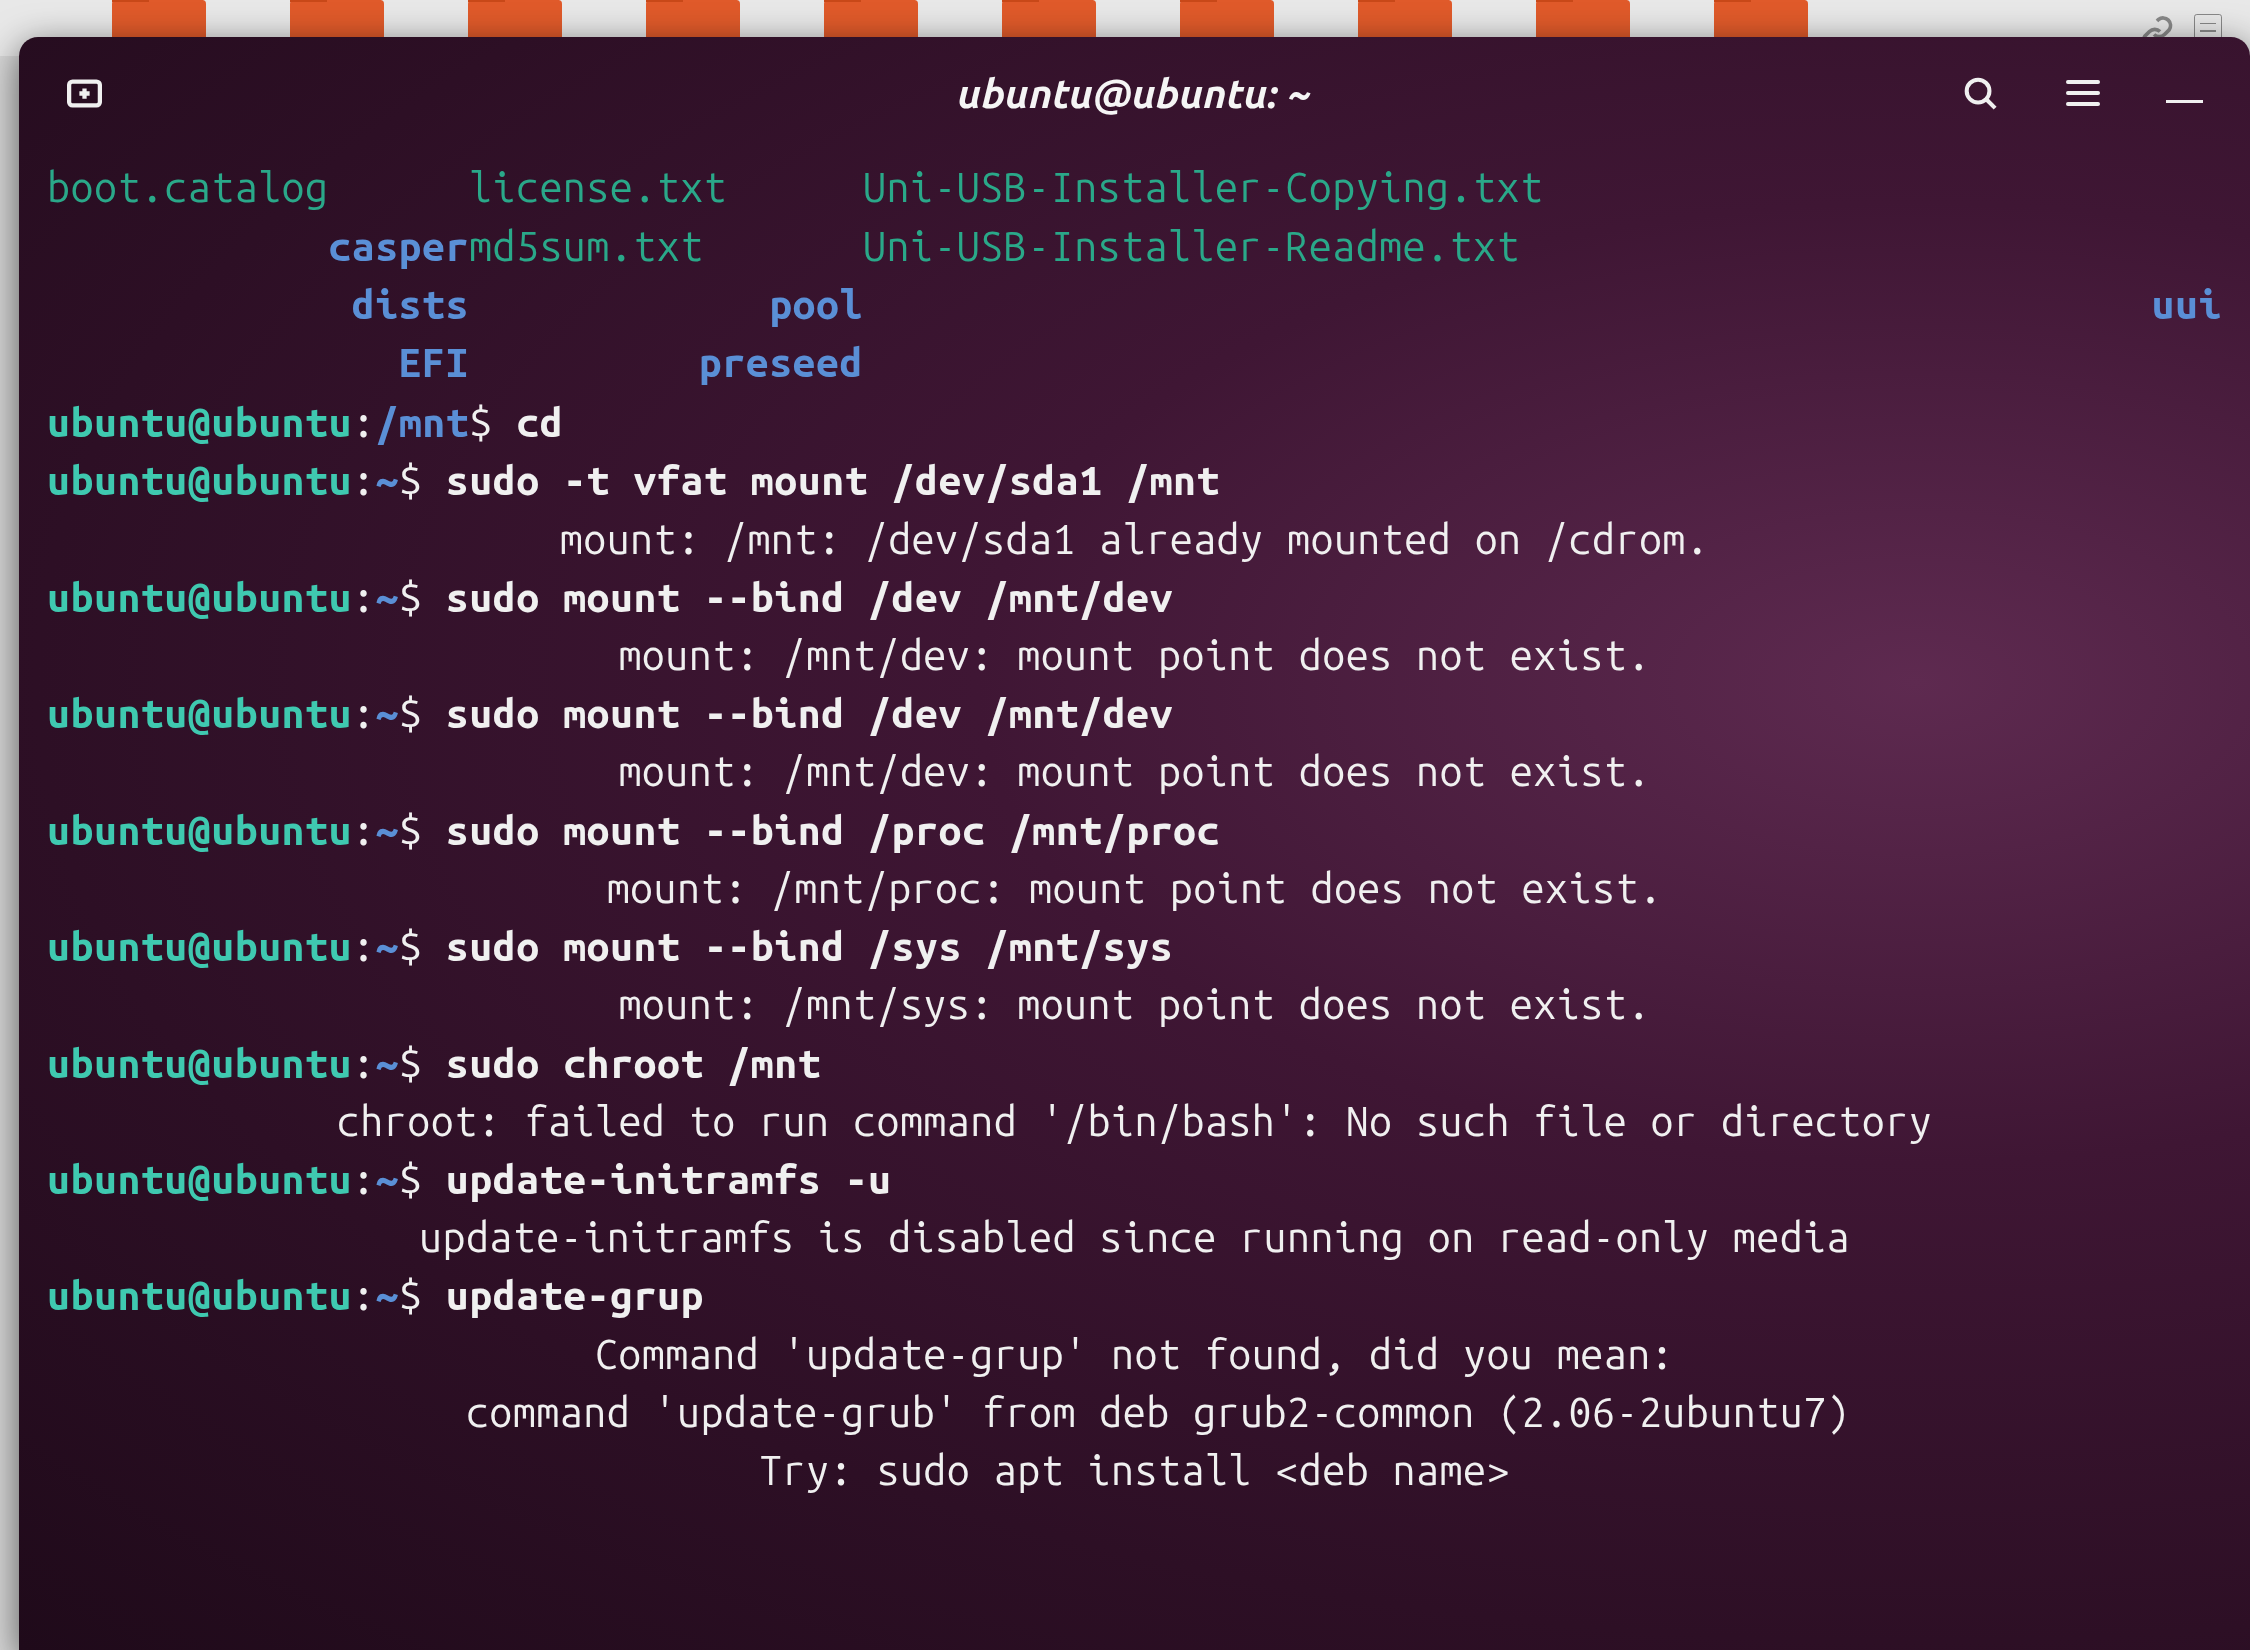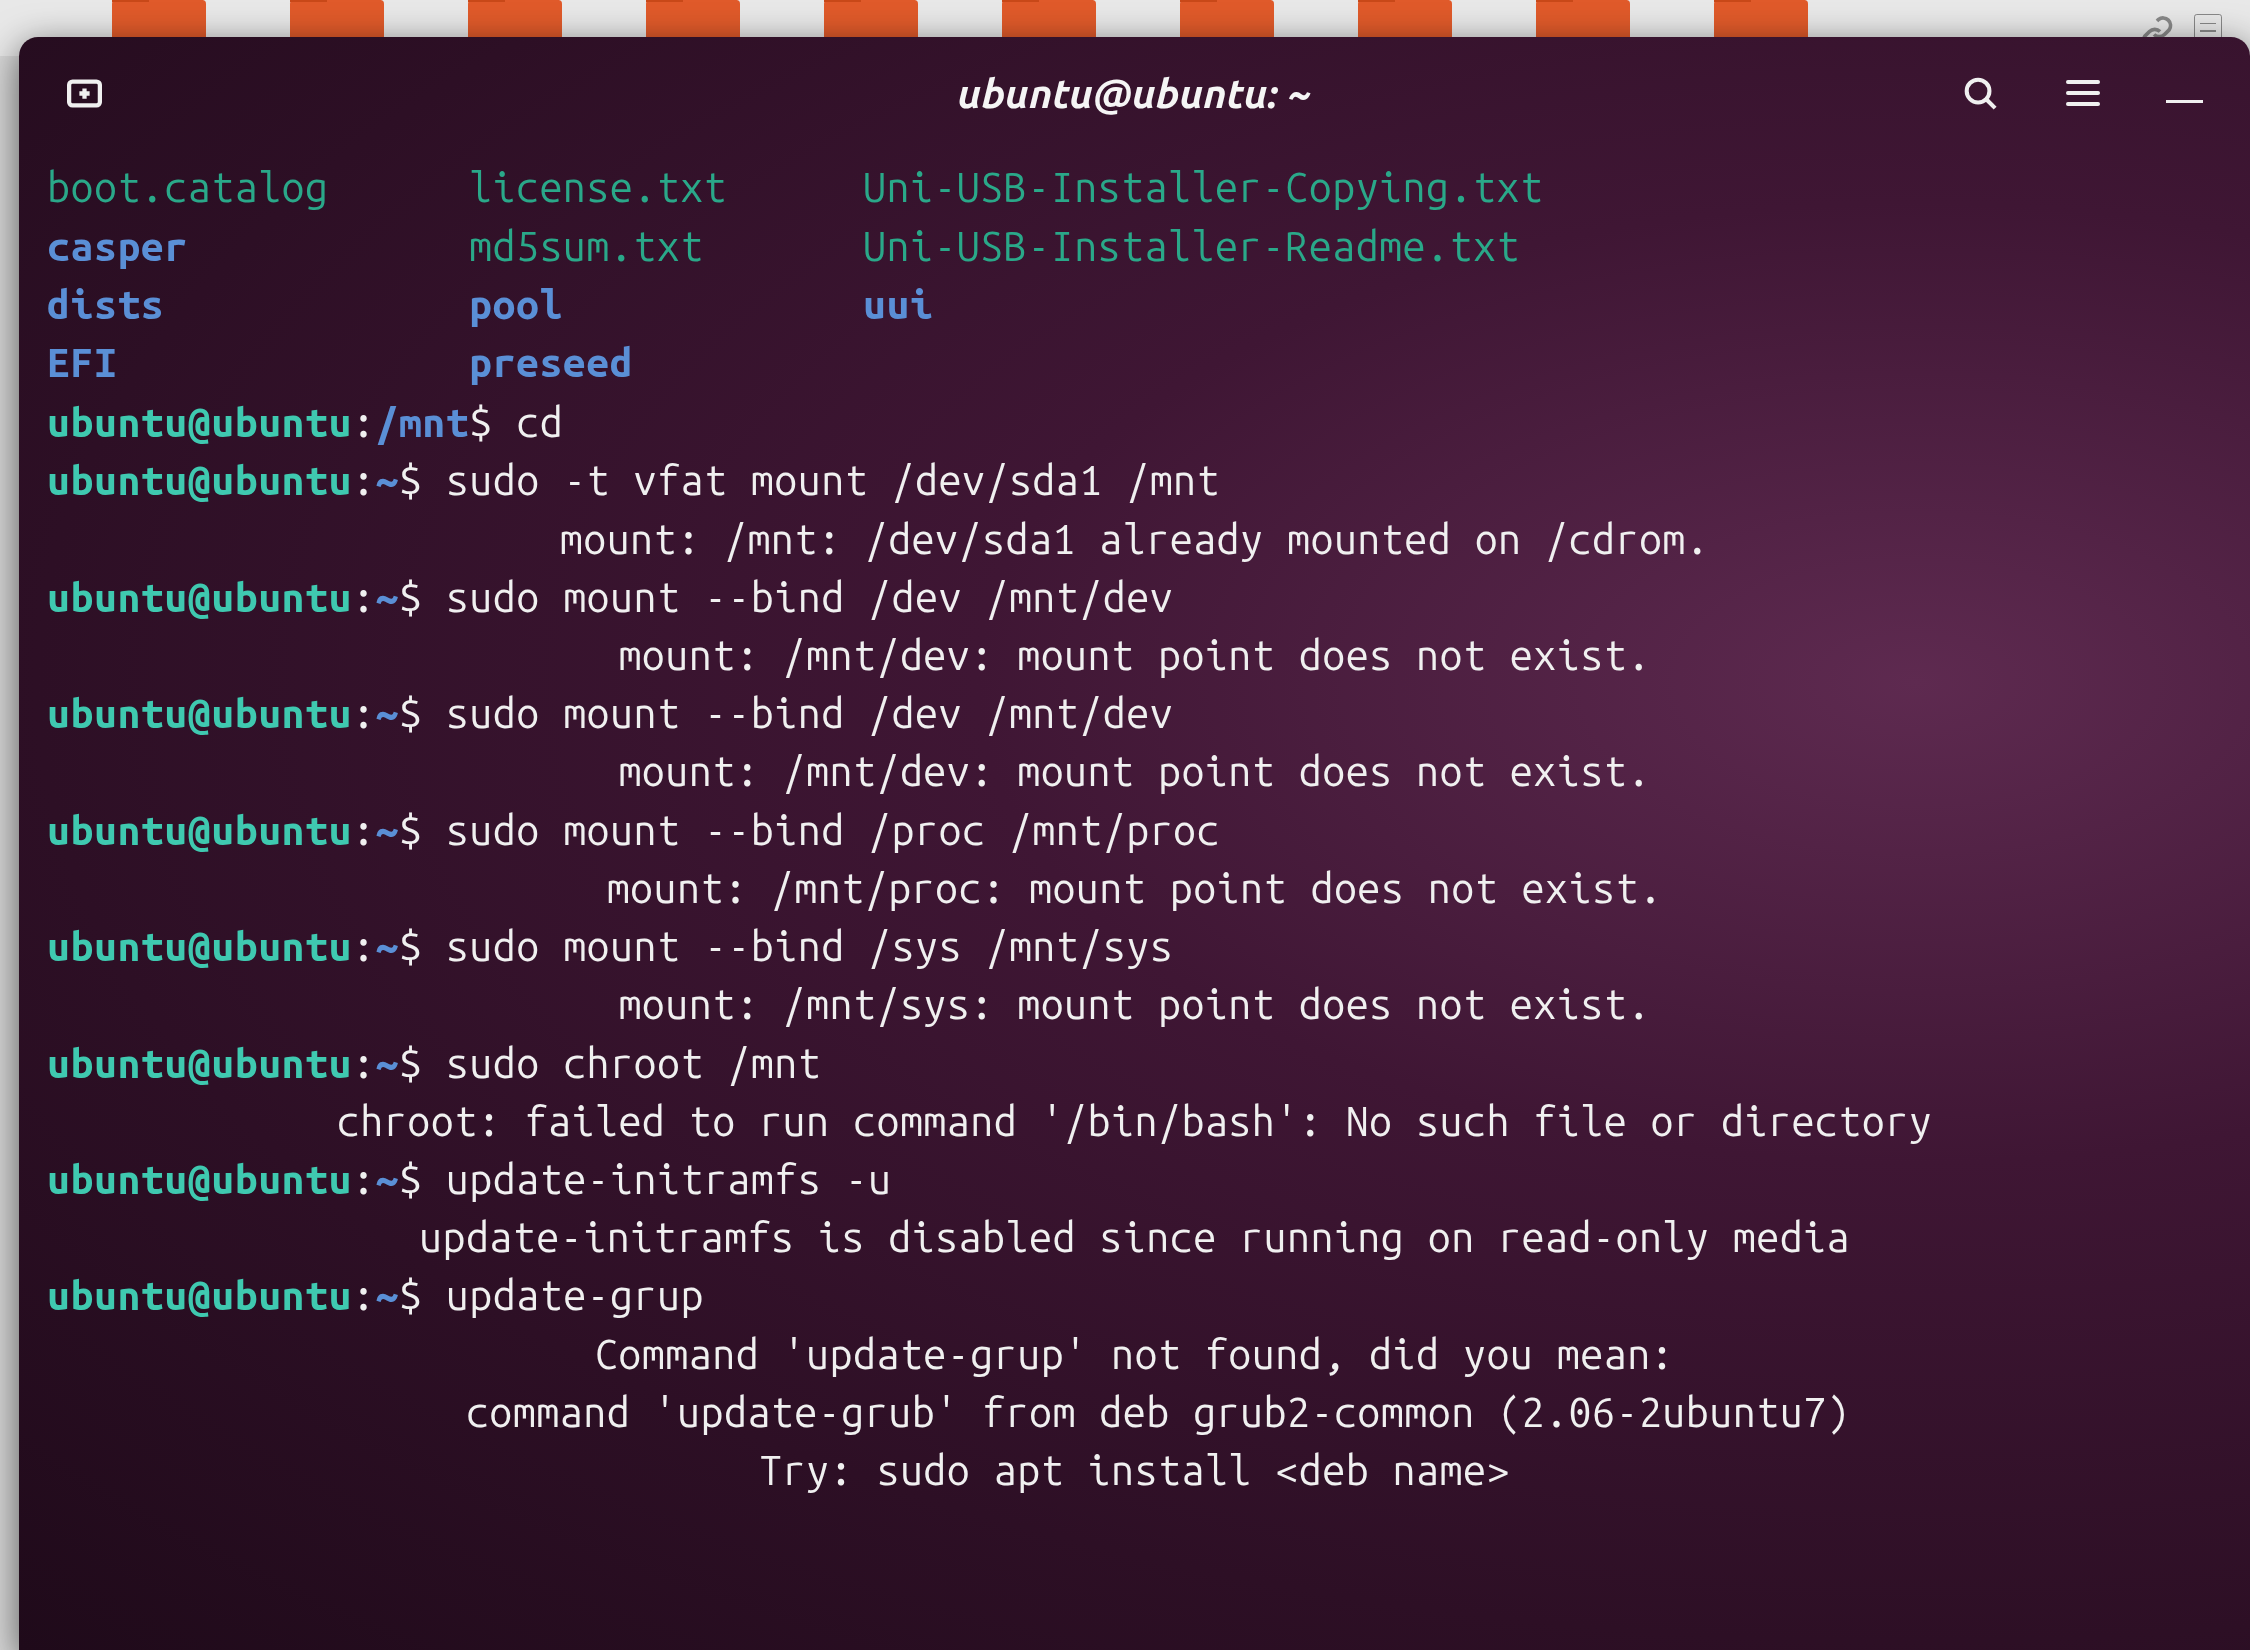--- a/index.html
+++ b/index.html
@@ -158,28 +158,28 @@
     color: #f0f0f0;
     font-family: 'Ubuntu Mono', 'DejaVu Sans Mono', monospace;
     letter-spacing: 0.5px;
   }
   .ls-output {
     display: grid;
     grid-template-columns: 422px 394px auto;
     column-gap: 0;
     margin-bottom: 1.9px;
   }
-  .ls-dir { color: #5a8fd6; font-weight: bold; }
+  .ls-dir { color: #5a8fd6; font-weight: bold; text-align: right; }
   .ls-file-g { color: #2aa889; }
   .prompt-line { white-space: pre; }
   .p-user { color: #3fc9b0; font-weight: bold; }
   .p-colon { color: #f0f0f0; }
   .p-path { color: #5a8fd6; font-weight: bold; }
   .p-dollar { color: #f0f0f0; }
-  .p-cmd { color: #f0f0f0; }
+  .p-cmd { color: #f0f0f0; font-weight: bold; }
   .out-line { color: #f0f0f0; white-space: pre; text-align: center; }
   .cursor-block {
     display: inline-block;
     width: 24px;
     height: 43px;
     background: #f0f0f0;
     vertical-align: text-bottom;
     margin-left: 3.7px;
   }
 </style>

